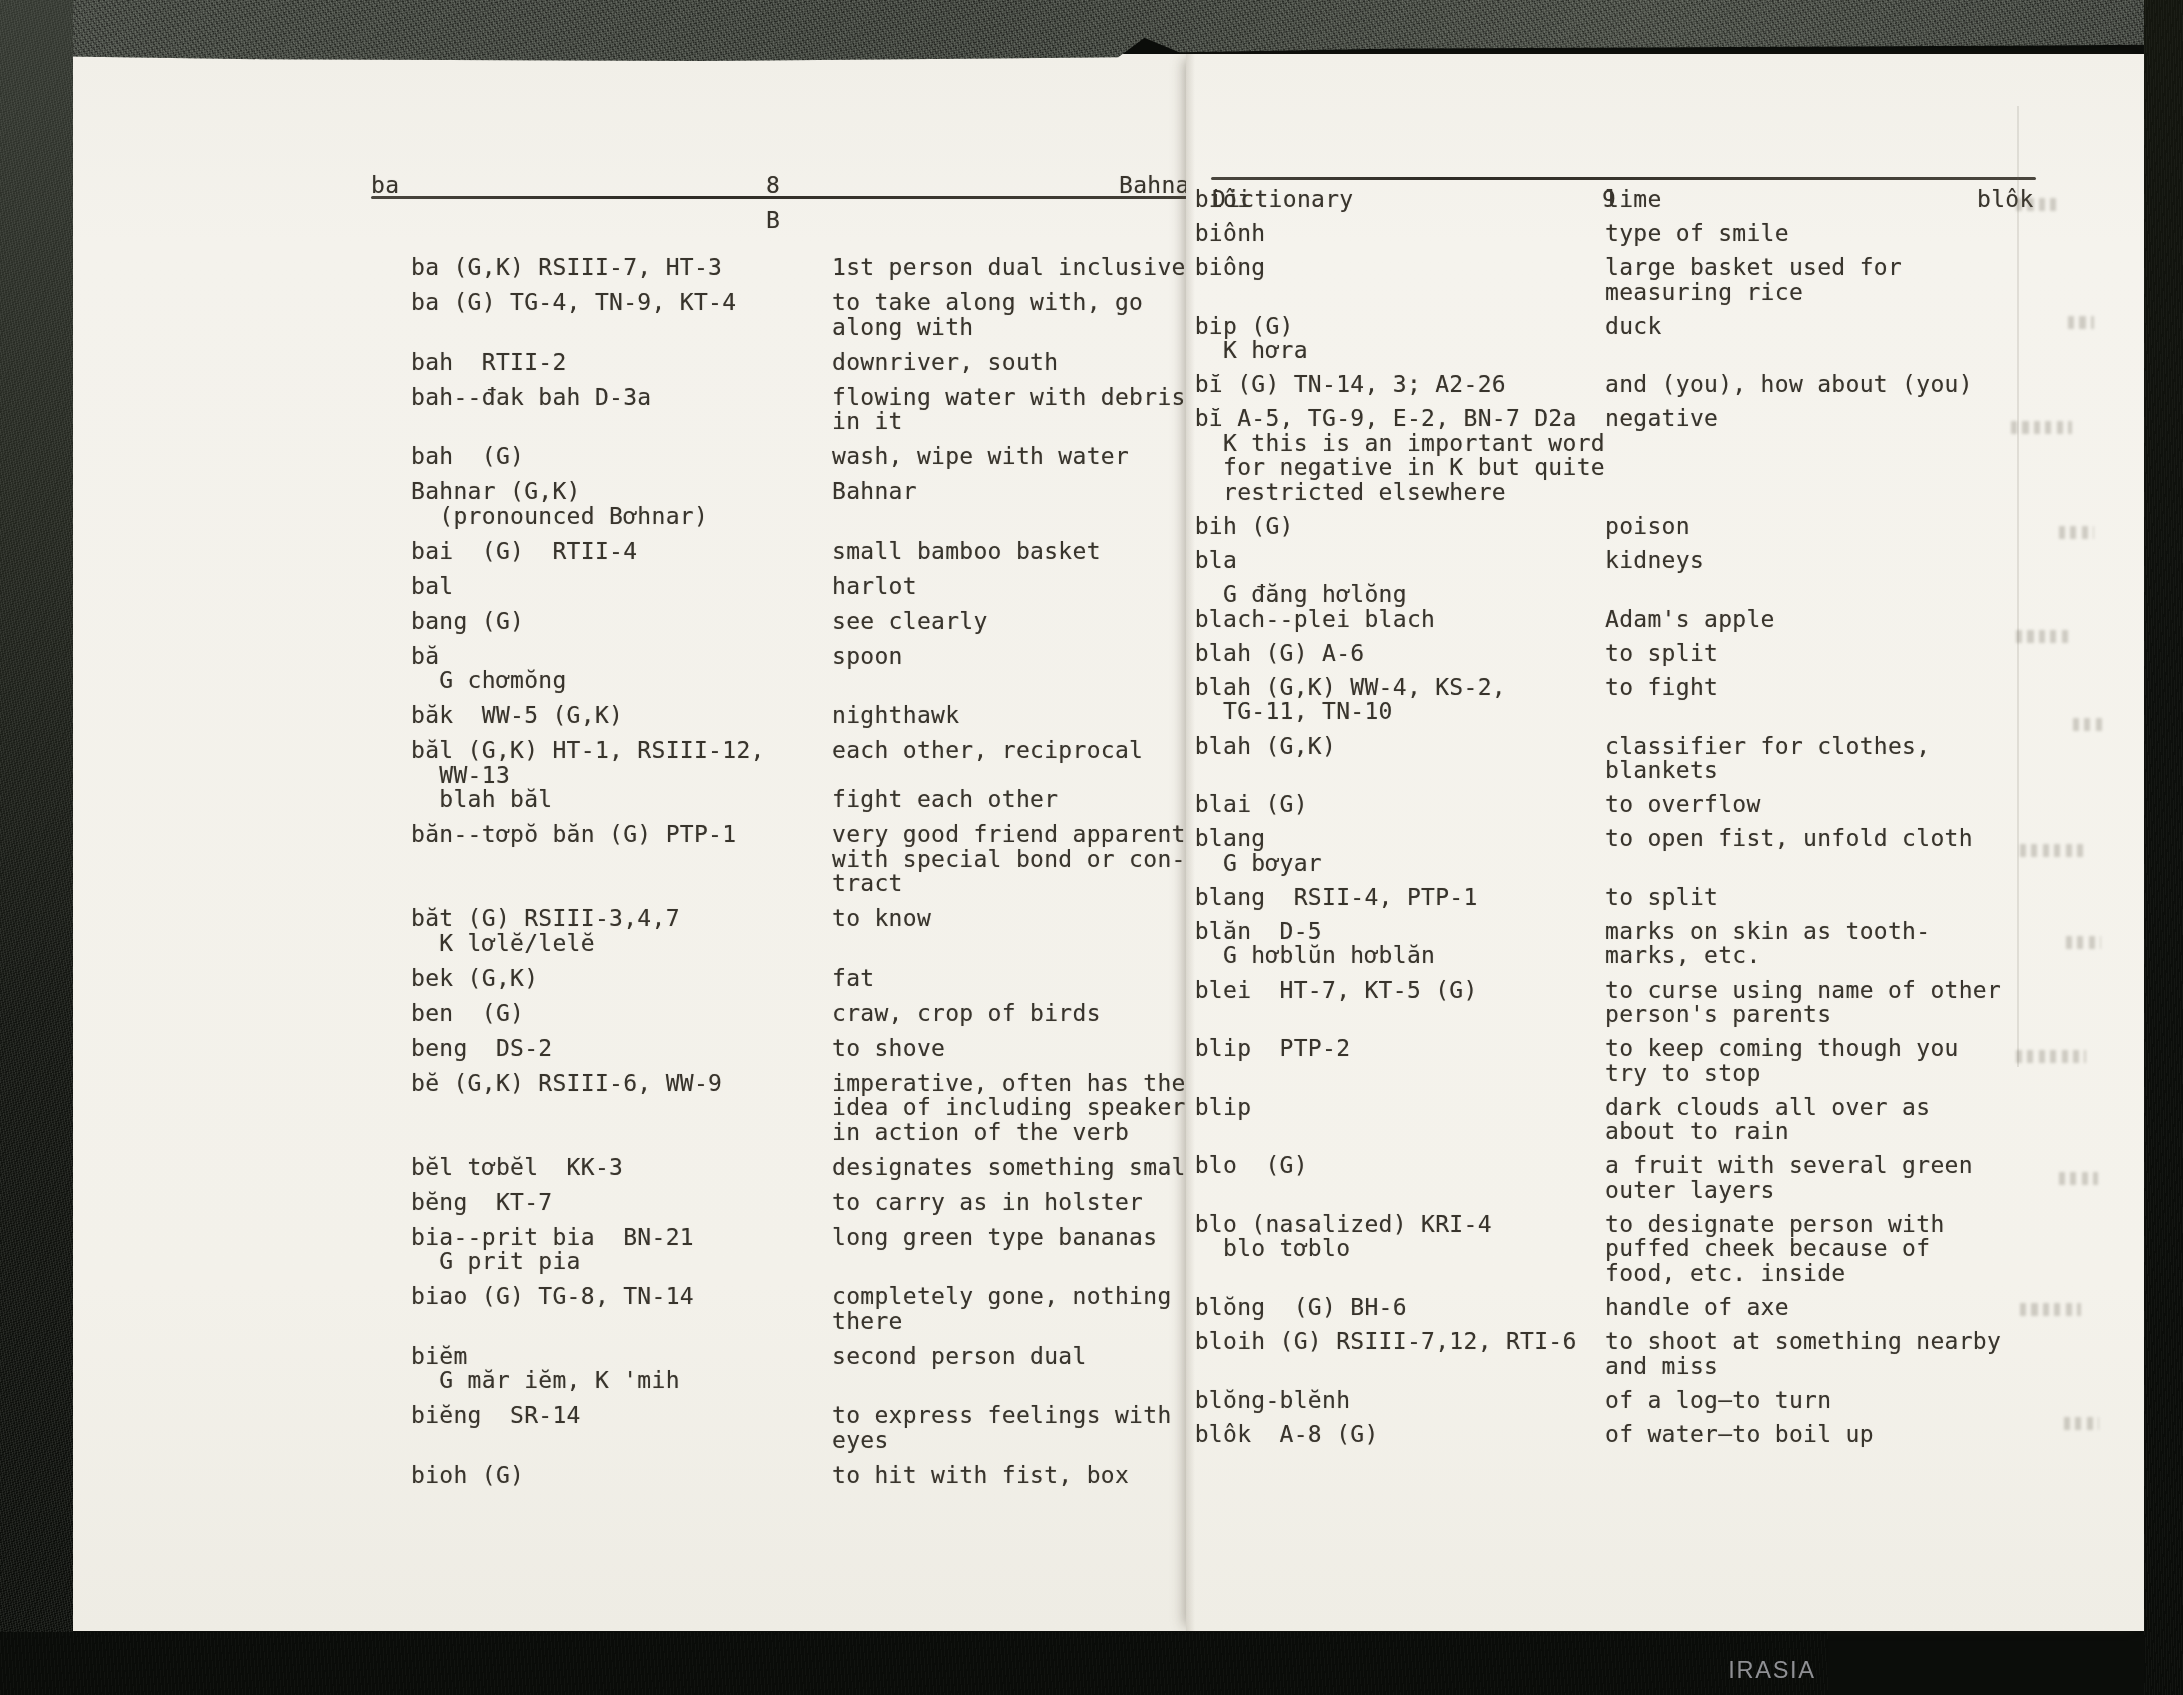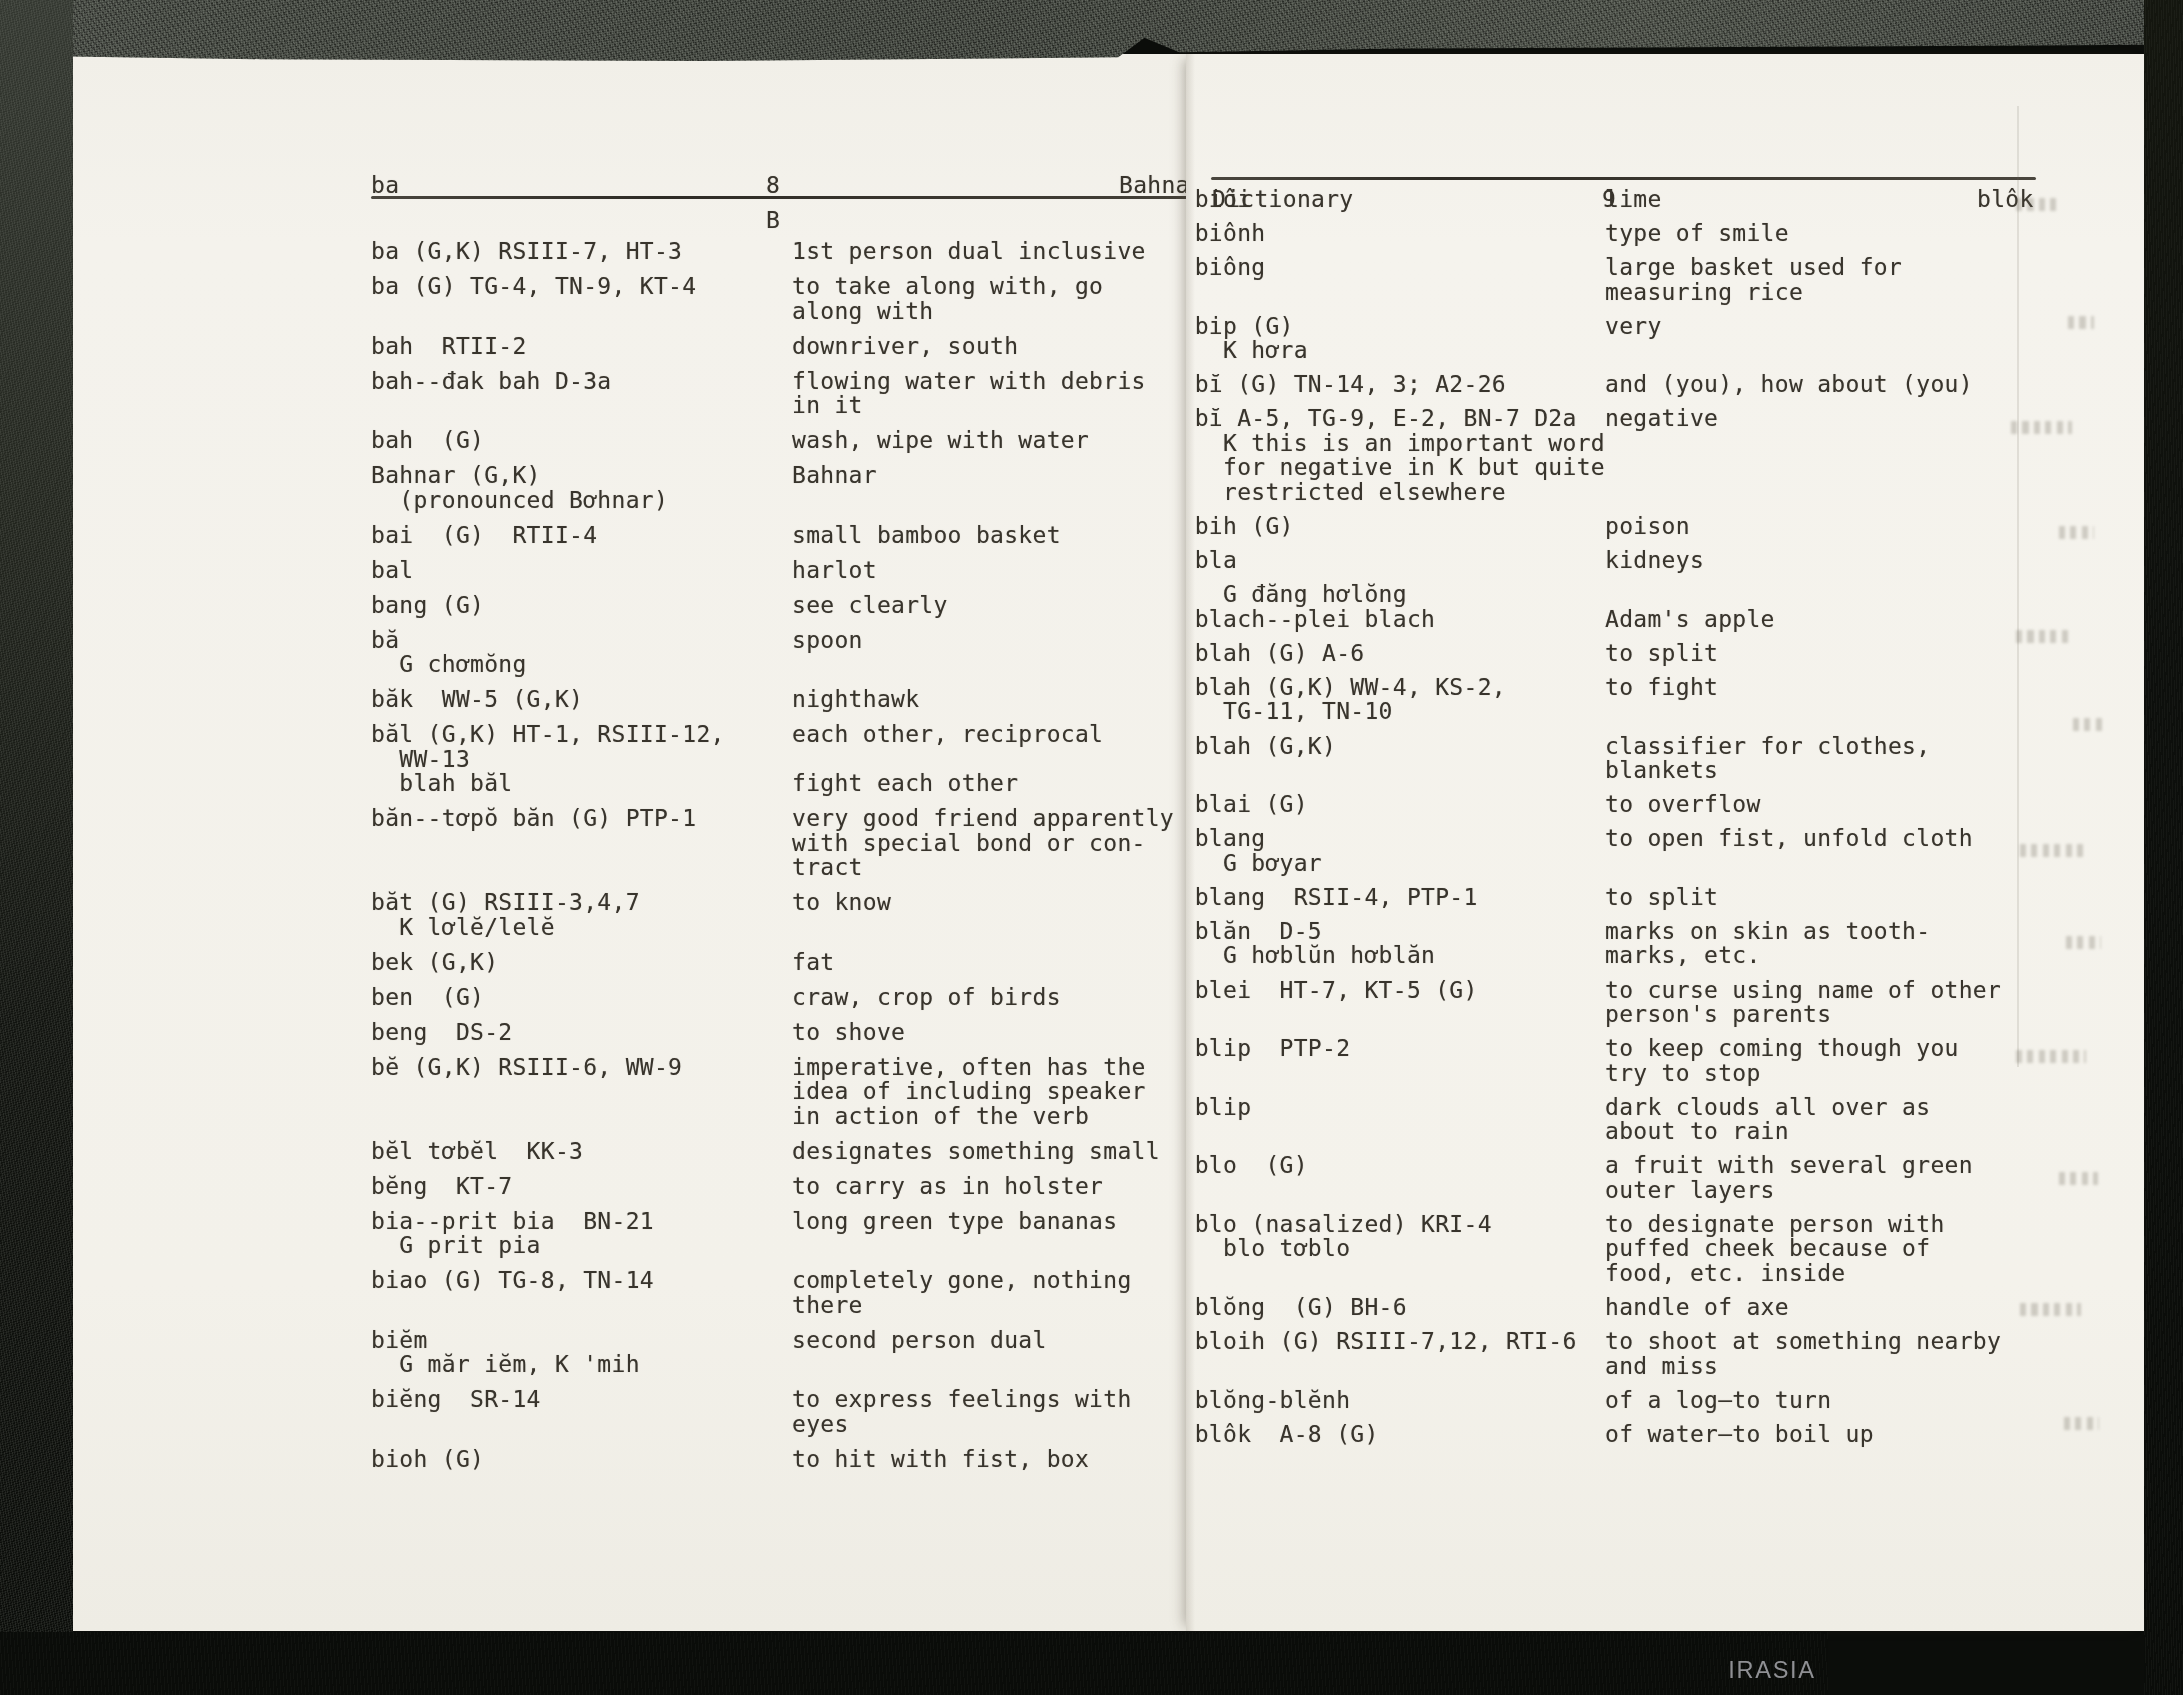--- a/index.html
+++ b/index.html
@@ -43,21 +43,21 @@
   .page-right .h-right {left:791px;}
 
   .rule{position:absolute;height:2.6px;border-radius:1.7px;
     background:linear-gradient(90deg,#4a463e,#2e2b25 28%,#3d3931 62%,#4a463e);}
   .page-left  .rule{top:142px;left:298px;right:1.7px;}
   .page-right .rule{top:123px;left:24.5px;width:825px;}
 
   .section-letter{position:absolute;top:154px;left:693px;}
 
   .entries{position:absolute;left:0;right:0;}
-  .page-left  .entries{top:185px;}
+  .page-left  .entries{top:201px;margin-left:40px;}
   .page-right .entries{top:133px;}
 
   .entry{margin-bottom:10.5px;}
   .page-right .entry{margin-bottom:9.6px;}
   .line{position:relative;height:24.5px;}
   .w,.d{position:absolute;top:0;white-space:pre;}
   .page-left  .w{left:298px;} .page-left  .d{left:719px;}
   .page-right .w{left:8.7px;}  .page-right .d{left:419px;text-align:center;}
 
   
@@ -345,21 +345,21 @@
             <span class="w">biông</span>
             <span class="d">large basket used for</span>
           </div>
           <div class="line">
             <span class="d">measuring rice</span>
           </div>
         </div>
         <div class="entry">
           <div class="line">
             <span class="w">bip (G)</span>
-            <span class="d">very</span>
+            <span class="d">duck</span>
           </div>
           <div class="line">
             <span class="w">  K hơra</span>
           </div>
         </div>
         <div class="entry">
           <div class="line">
             <span class="w">bĭ (G) TN-14, 3; A2-26</span>
             <span class="d">and (you), how about (you)</span>
           </div>

